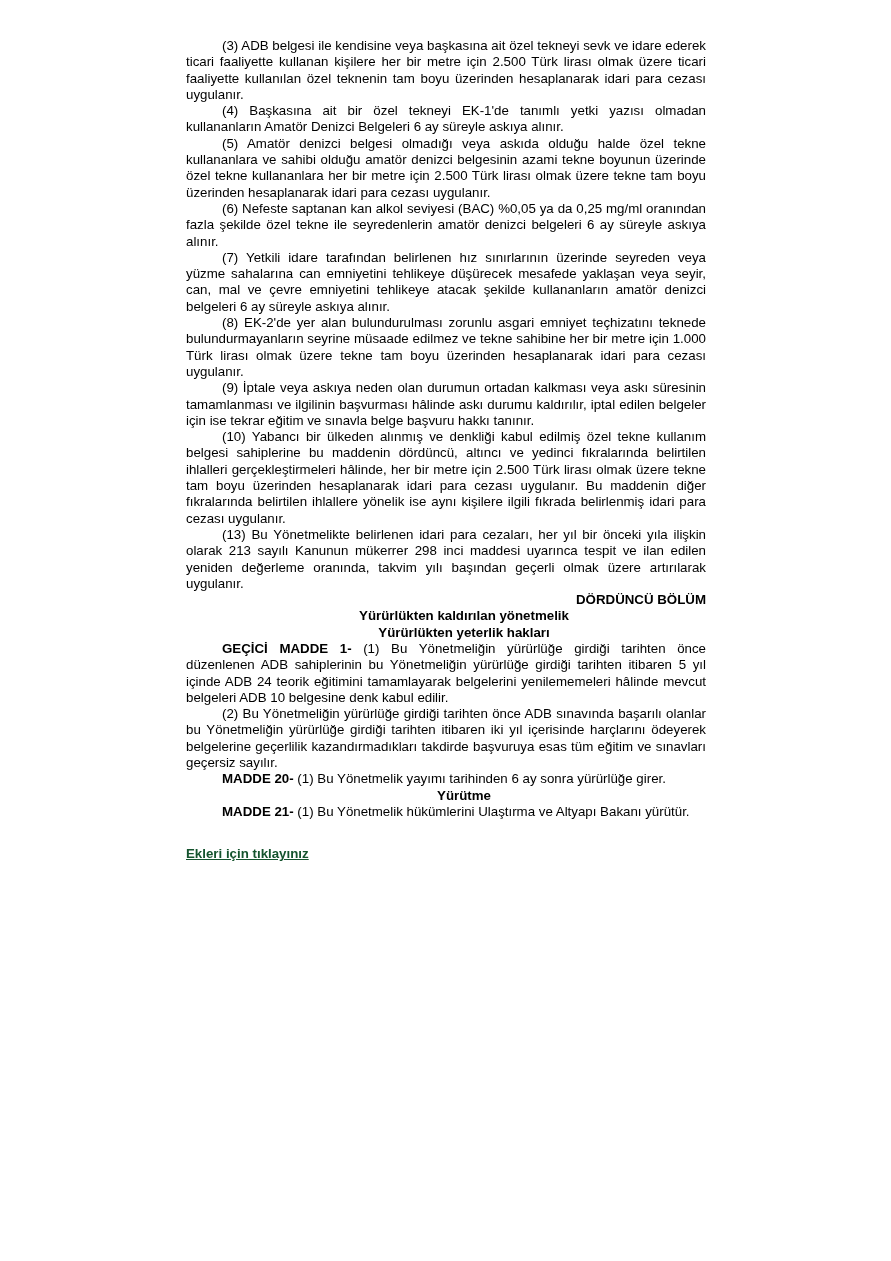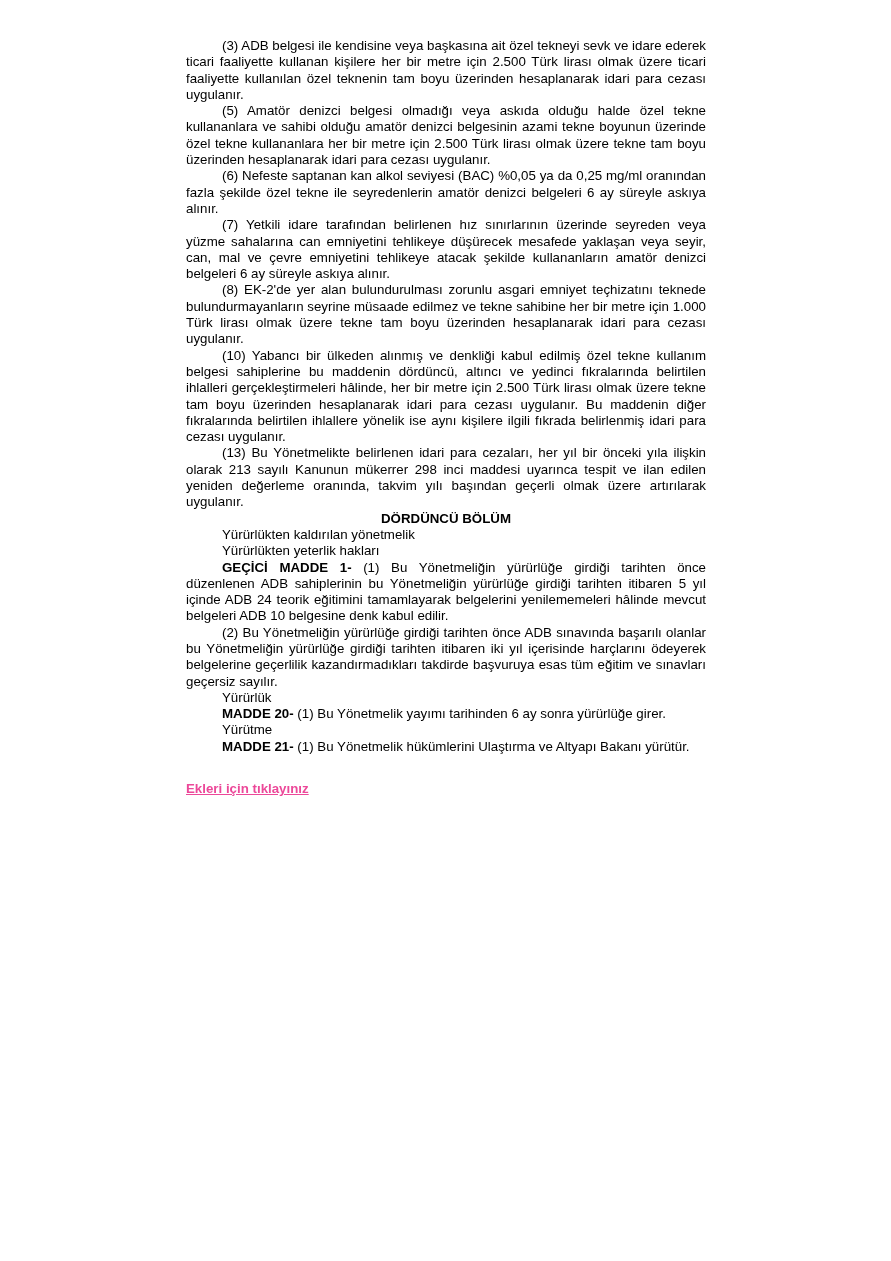--- a/index.html
+++ b/index.html
@@ -20,58 +20,59 @@
   .doc-body p {
     font-size: 13.3px;
     line-height: 16.3px;
     margin: 0;
   }
   .paragraph {
     text-align: justify;
     text-indent: 36px;
   }
   .heading {
-    text-align: center;
+    text-align: right;
     font-weight: bold;
     text-indent: 0;
   }
   .label {
-    font-weight: normal;
-    text-align: left;
+    font-weight: bold;
+    text-align: center;
     text-indent: 36px;
   }
   .link-row {
     margin-top: 26px;
     font-size: 13.3px;
     line-height: 16.3px;
   }
   .doc-link {
-    color: #ec4899;
+    color: #14532d;
     font-weight: bold;
     cursor: pointer;
   }
 </style>
 </head>
 <body>
 
 <div class="page">
   <div class="doc-body">
       <p class="paragraph">(3) ADB belgesi ile kendisine veya başkasına ait özel tekneyi sevk ve idare ederek ticari faaliyette kullanan kişilere her bir metre için 2.500 Türk lirası olmak üzere ticari faaliyette kullanılan özel teknenin tam boyu üzerinden hesaplanarak idari para cezası uygulanır.</p>
+      <p class="paragraph">(4) Başkasına ait bir özel tekneyi EK-1'de tanımlı yetki yazısı olmadan kullananların Amatör Denizci Belgeleri 6 ay süreyle askıya alınır.</p>
       <p class="paragraph">(5) Amatör denizci belgesi olmadığı veya askıda olduğu halde özel tekne kullananlara ve sahibi olduğu amatör denizci belgesinin azami tekne boyunun üzerinde özel tekne kullananlara her bir metre için 2.500 Türk lirası olmak üzere tekne tam boyu üzerinden hesaplanarak idari para cezası uygulanır.</p>
       <p class="paragraph">(6) Nefeste saptanan kan alkol seviyesi (BAC) %0,05 ya da 0,25 mg/ml oranından fazla şekilde özel tekne ile seyredenlerin amatör denizci belgeleri 6 ay süreyle askıya alınır.</p>
       <p class="paragraph">(7) Yetkili idare tarafından belirlenen hız sınırlarının üzerinde seyreden veya yüzme sahalarına can emniyetini tehlikeye düşürecek mesafede yaklaşan veya seyir, can, mal ve çevre emniyetini tehlikeye atacak şekilde kullananların amatör denizci belgeleri 6 ay süreyle askıya alınır.</p>
       <p class="paragraph">(8) EK-2'de yer alan bulundurulması zorunlu asgari emniyet teçhizatını teknede bulundurmayanların seyrine müsaade edilmez ve tekne sahibine her bir metre için 1.000 Türk lirası olmak üzere tekne tam boyu üzerinden hesaplanarak idari para cezası uygulanır.</p>
+      <p class="paragraph">(9) İptale veya askıya neden olan durumun ortadan kalkması veya askı süresinin tamamlanması ve ilgilinin başvurması hâlinde askı durumu kaldırılır, iptal edilen belgeler için ise tekrar eğitim ve sınavla belge başvuru hakkı tanınır.</p>
       <p class="paragraph">(10) Yabancı bir ülkeden alınmış ve denkliği kabul edilmiş özel tekne kullanım belgesi sahiplerine bu maddenin dördüncü, altıncı ve yedinci fıkralarında belirtilen ihlalleri gerçekleştirmeleri hâlinde, her bir metre için 2.500 Türk lirası olmak üzere tekne tam boyu üzerinden hesaplanarak idari para cezası uygulanır. Bu maddenin diğer fıkralarında belirtilen ihlallere yönelik ise aynı kişilere ilgili fıkrada belirlenmiş idari para cezası uygulanır.</p>
       <p class="paragraph">(13) Bu Yönetmelikte belirlenen idari para cezaları, her yıl bir önceki yıla ilişkin olarak 213 sayılı Kanunun mükerrer 298 inci maddesi uyarınca tespit ve ilan edilen yeniden değerleme oranında, takvim yılı başından geçerli olmak üzere artırılarak uygulanır.</p>
       <p class="heading">DÖRDÜNCÜ BÖLÜM</p>
       <p class="label">Yürürlükten kaldırılan yönetmelik</p>
       <p class="label">Yürürlükten yeterlik hakları</p>
       <p class="paragraph"><b>GEÇİCİ MADDE 1-</b> (1) Bu Yönetmeliğin yürürlüğe girdiği tarihten önce düzenlenen ADB sahiplerinin bu Yönetmeliğin yürürlüğe girdiği tarihten itibaren 5 yıl içinde ADB 24 teorik eğitimini tamamlayarak belgelerini yenilememeleri hâlinde mevcut belgeleri ADB 10 belgesine denk kabul edilir.</p>
       <p class="paragraph">(2) Bu Yönetmeliğin yürürlüğe girdiği tarihten önce ADB sınavında başarılı olanlar bu Yönetmeliğin yürürlüğe girdiği tarihten itibaren iki yıl içerisinde harçlarını ödeyerek belgelerine geçerlilik kazandırmadıkları takdirde başvuruya esas tüm eğitim ve sınavları geçersiz sayılır.</p>
-      <p class="label">Yürürlük</p>
       <p class="paragraph"><b>MADDE 20-</b> (1) Bu Yönetmelik yayımı tarihinden 6 ay sonra yürürlüğe girer.</p>
       <p class="label">Yürütme</p>
       <p class="paragraph"><b>MADDE 21-</b> (1) Bu Yönetmelik hükümlerini Ulaştırma ve Altyapı Bakanı yürütür.</p>
     </div>
   <p class="link-row">
     <a href="#" class="doc-link">Ekleri için tıklayınız</a>
   </p>
 </div>
 
 </body></html>

